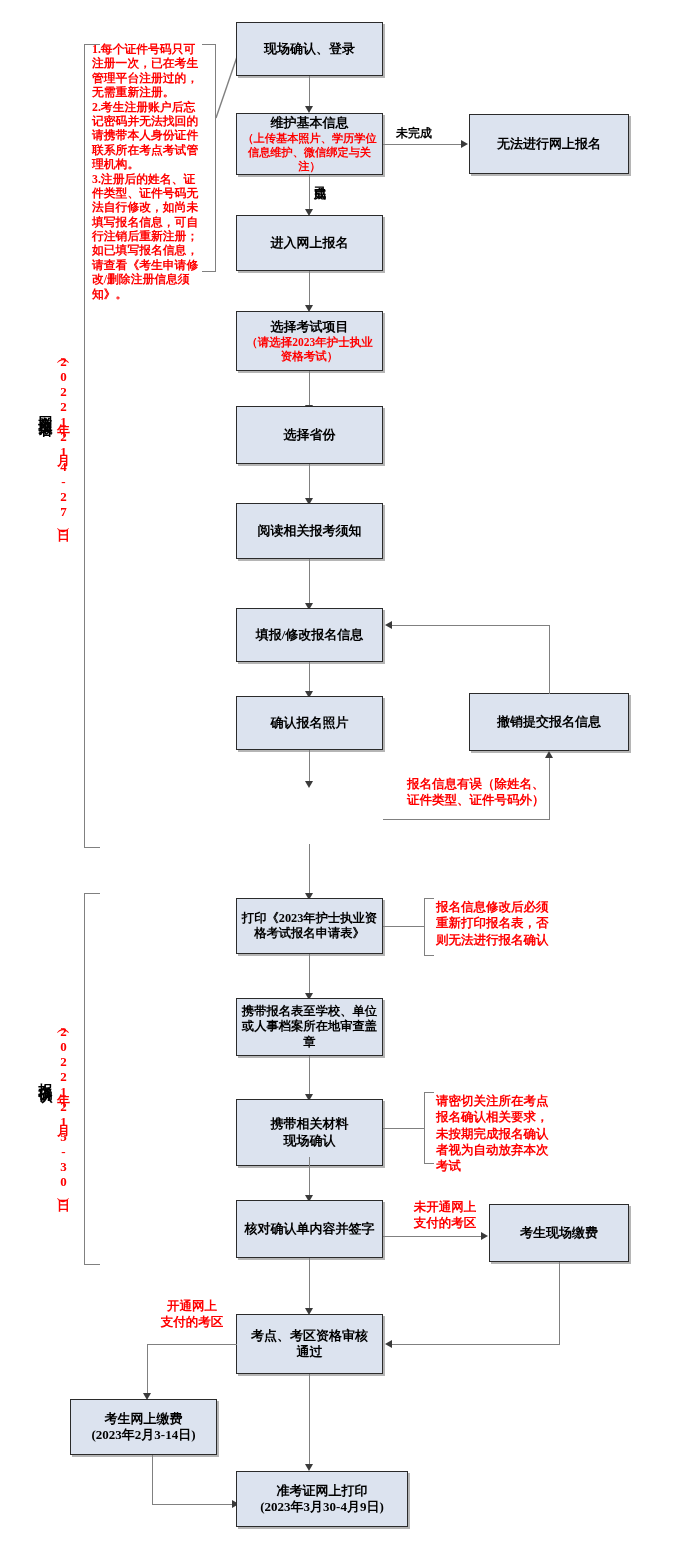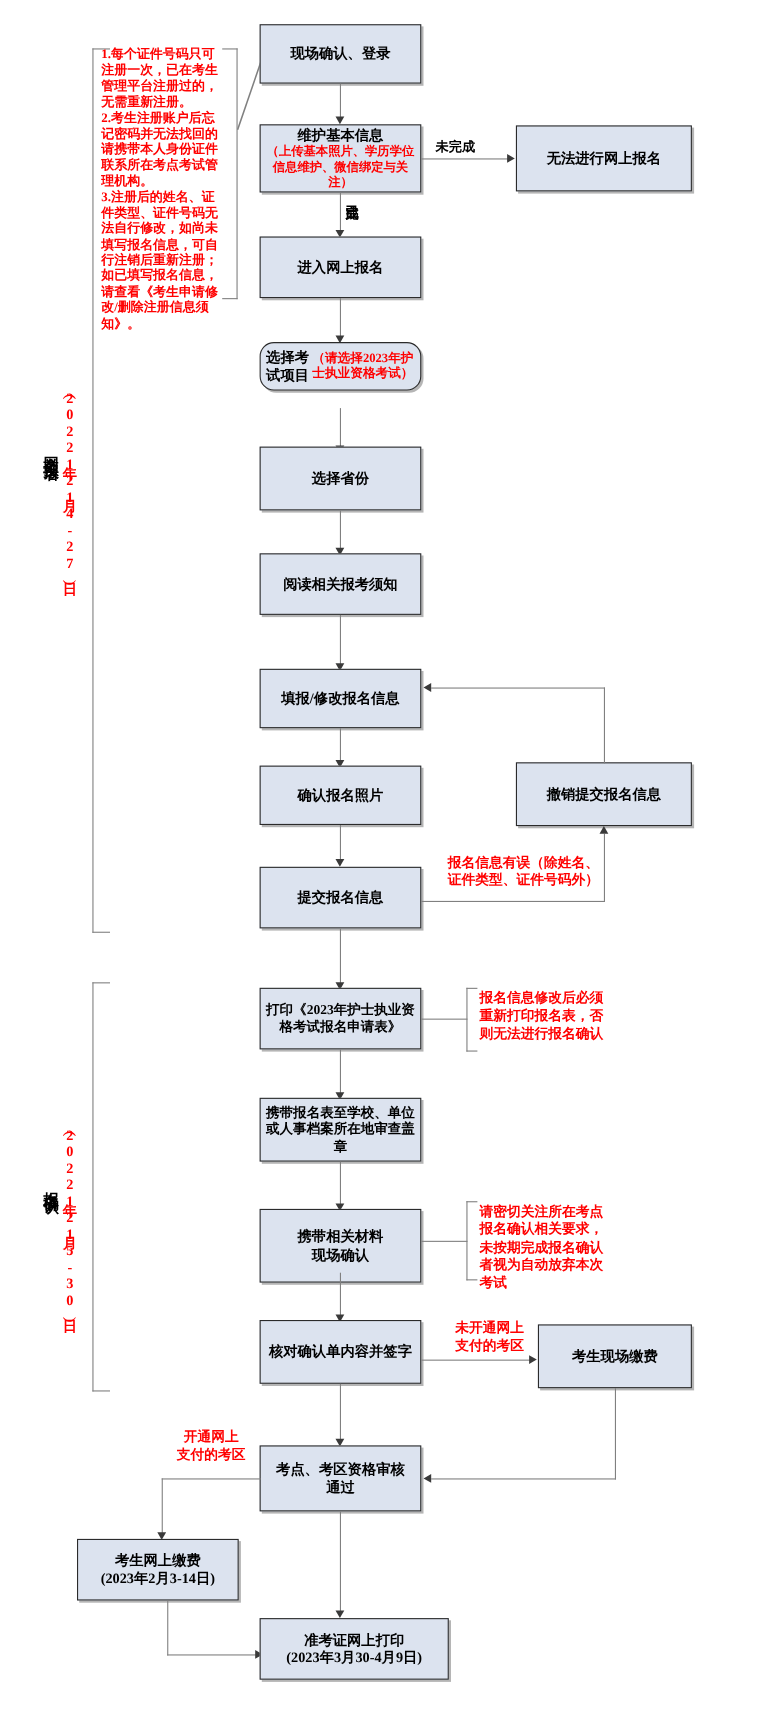--- a/index.html
+++ b/index.html
@@ -188,21 +188,21 @@
   <div class="arrow-down" style="left:305px; top:209px;"></div>
   <div class="edge-label vert" style="left:311px; top:177px;">已完成</div>
 
   <div class="box" style="left:236px; top:215px; width:147px; height:56px;">
     <span class="l1">进入网上报名</span>
   </div>
 
   <div class="vline" style="left:309px; top:271px; height:38px;"></div>
   <div class="arrow-down" style="left:305px; top:305px;"></div>
 
-  <div class="box" style="left:236px; top:311px; width:147px; height:44px; flex-direction:row;border-radius:13px;">
+  <div class="box" style="left:236px; top:311px; width:147px; height:60px; flex-direction:column;">
     <span class="l1">选择考试项目</span>
     <span class="l2" style="font-size:11.5px;">（请选择2023年护士执业资格考试）</span>
   </div>
 
   <div class="vline" style="left:309px; top:371px; height:38px;"></div>
   <div class="arrow-down" style="left:305px; top:405px;"></div>
 
   <div class="box" style="left:236px; top:406px; width:147px; height:58px;">
     <span class="l1">选择省份</span>
   </div>
@@ -224,23 +224,20 @@
   <div class="vline" style="left:309px; top:662px; height:33px;"></div>
   <div class="arrow-down" style="left:305px; top:691px;"></div>
 
   <div class="box" style="left:236px; top:696px; width:147px; height:54px;">
     <span class="l1">确认报名照片</span>
   </div>
 
   <div class="vline" style="left:309px; top:750px; height:35px;"></div>
   <div class="arrow-down" style="left:305px; top:781px;"></div>
 
-  <div class="box" style="left:236px; top:788px; width:147px; height:56px;">
-    <span class="l1">提交报名信息</span>
-  </div>
 
   <div class="box" style="left:469px; top:693px; width:160px; height:58px;">
     <span class="l1">撤销提交报名信息</span>
   </div>
 
   <div class="hline" style="left:383px; top:819px; width:167px;"></div>
   <div class="vline" style="left:549px; top:758px; height:62px;"></div>
   <div class="arrow-up" style="left:545px; top:751px;"></div>
   <div class="note" style="left:407px; top:777px; width:180px; line-height:1.25;">报名信息有误（除姓名、
 证件类型、证件号码外）</div>

